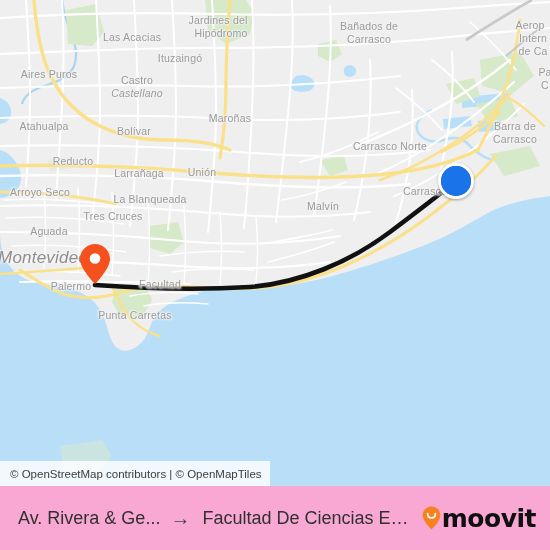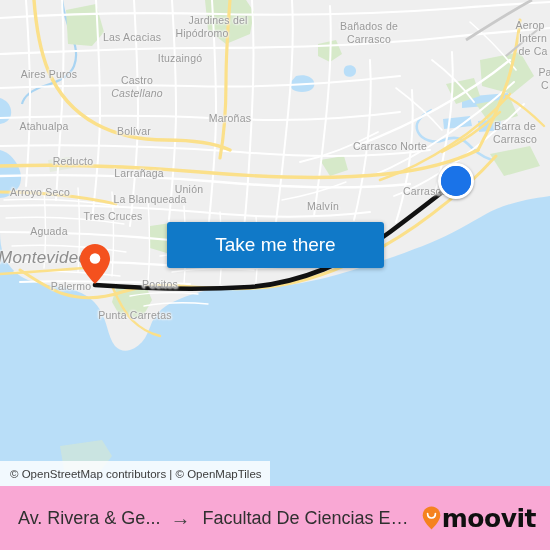--- a/index.html
+++ b/index.html
@@ -239,65 +239,64 @@
           <path d="M506,56 C 518,46 530,36 542,26" stroke-width="2.2"></path>
         </g>
 
         <path d="M95,285 C 150,289 200,290 250,287 C 300,283 350,262 390,232 C 418,211 440,194 456,181" fill="none" stroke="#111111" stroke-width="4.6" stroke-linecap="round"></path>
       </g>
     </svg>
 
     <div id="labels">
         <div class="plabel" style="left: 132px; top: 37px;">Las Acacias</div>
         <div class="plabel" style="left: 218px; top: 20px;">Jardines del</div>
-        <div class="plabel" style="left: 202px; top: 33px;">Hipódromo</div>
+        <div class="plabel" style="left: 221px; top: 33px;">Hipódromo</div>
         <div class="plabel" style="left: 180px; top: 58px;">Ituzaingó</div>
         <div class="plabel" style="left: 49px; top: 74px;">Aires Puros</div>
         <div class="plabel" style="left: 137px; top: 80px;">Castro</div>
         <div class="plabel" style="left: 137px; top: 93px; font-style: italic;">Castellano</div>
         <div class="plabel" style="left: 230px; top: 118px;">Maroñas</div>
         <div class="plabel" style="left: 44px; top: 126px;">Atahualpa</div>
         <div class="plabel" style="left: 134px; top: 131px;">Bolívar</div>
         <div class="plabel" style="left: 369px; top: 26px;">Bañados de</div>
         <div class="plabel" style="left: 369px; top: 39px;">Carrasco</div>
         <div class="plabel" style="left: 530px; top: 25px;">Aerop</div>
         <div class="plabel" style="left: 533px; top: 38px;">Intern</div>
         <div class="plabel" style="left: 533px; top: 51px;">de Ca</div>
         <div class="plabel" style="left: 390px; top: 146px;">Carrasco Norte</div>
         <div class="plabel" style="left: 515px; top: 126px;">Barra de</div>
         <div class="plabel" style="left: 515px; top: 139px;">Carrasco</div>
         <div class="plabel" style="left: 545px; top: 72px;">Pa</div>
         <div class="plabel" style="left: 545px; top: 85px;">C</div>
         <div class="plabel" style="left: 53px; top: 161px; padding-left: 40px;">Reducto</div>
         <div class="plabel" style="left: 139px; top: 173px;">Larrañaga</div>
-        <div class="plabel" style="left: 189px; top: 172px; margin-top: 17px;">Unión</div>
+        <div class="plabel" style="left: 202px; top: 172px;">Unión</div>
         <div class="plabel" style="left: 40px; top: 192px;">Arroyo Seco</div>
         <div class="plabel" style="left: 150px; top: 199px;">La Blanqueada</div>
         <div class="plabel" style="left: 113px; top: 216px;">Tres Cruces</div>
         <div class="plabel" style="left: 49px; top: 231px;">Aguada</div>
         <div class="plabel" style="left: 323px; top: 206px;">Malvín</div>
         <div class="plabel" style="left: 425px; top: 191px;">Carrasco</div>
         <div class="plabel big" style="left: 43px; top: 258px;">Montevideo</div>
         <div class="plabel" style="left: 71px; top: 286px;">Palermo</div>
-        <div class="plabel" style="left: 160px; top: 284px;">Pocitos</div>
+        <div class="plabel" style="left: 160px; top: 284px;">Facultad</div>
         <div class="plabel" style="left: 135px; top: 315px;">Punta Carretas</div>
       </div>
 
     <div class="pin" id="origin-pin" style="left: 95px; top: 285px;">
       <svg viewBox="0 0 32 42" width="32" height="42">
         <path d="M16 1 C 7.7 1 1 7.7 1 16 C 1 26 16 41 16 41 C 16 41 31 26 31 16 C 31 7.7 24.3 1 16 1 Z" fill="#f4511e"></path>
         <circle cx="16" cy="15.5" r="5.3" fill="#ffffff"></circle>
       </svg>
     </div>
 
     <div class="dot-marker" id="dest-dot" style="left: 456px; top: 181px;">
       <div class="inner" style="background: rgb(26, 115, 232);"></div>
     </div>
 
-    <button class="cta">Take me there</button>
 
     <div class="attrib">
       <span>© OpenStreetMap contributors | © OpenMapTiles</span>
     </div>
   </div>
 
   <div class="footer">
     <span class="leg origin">Av. Rivera &amp; Ge...</span>
     <span class="arrow">→</span>
     <span class="leg dest">Facultad De Ciencias Económica...</span>

